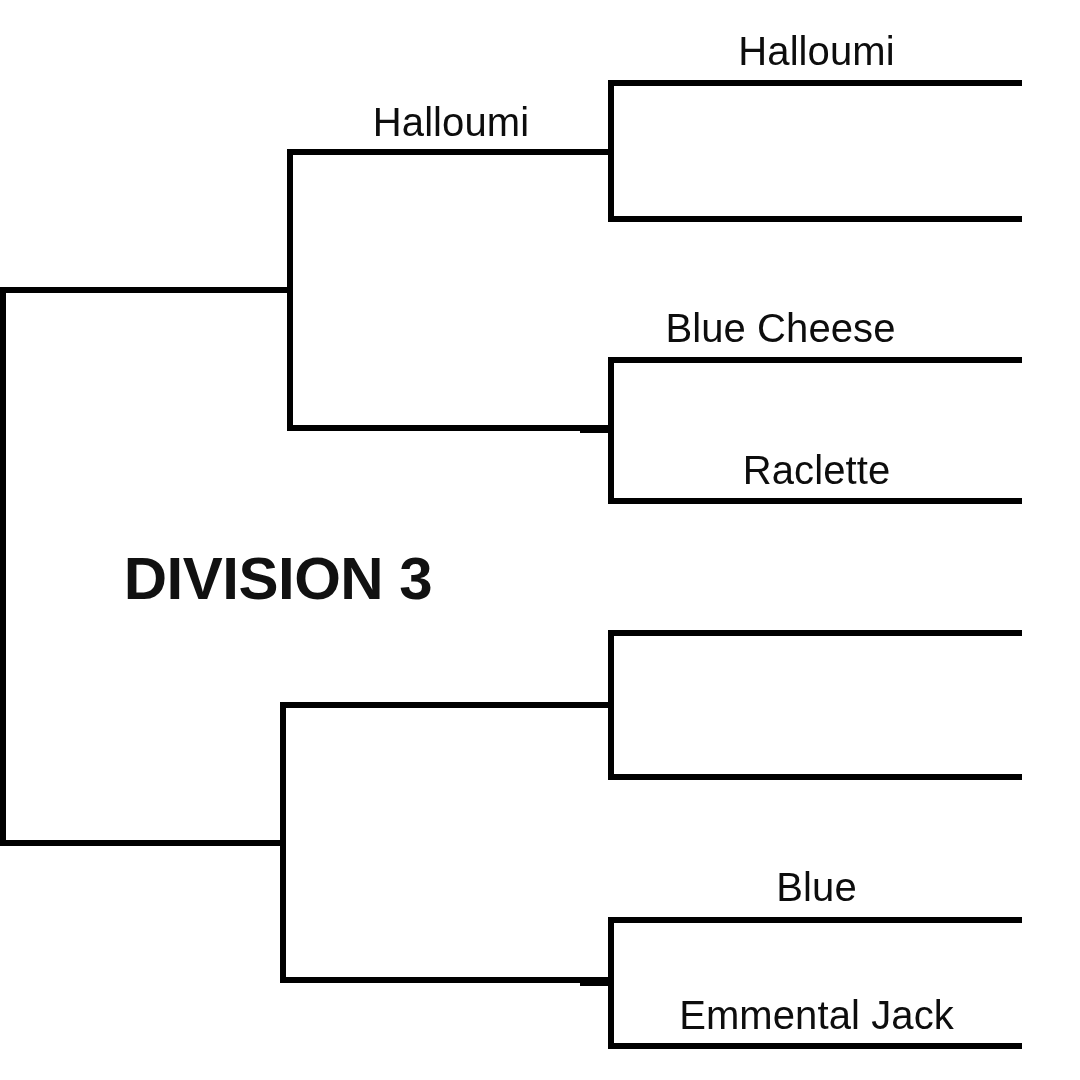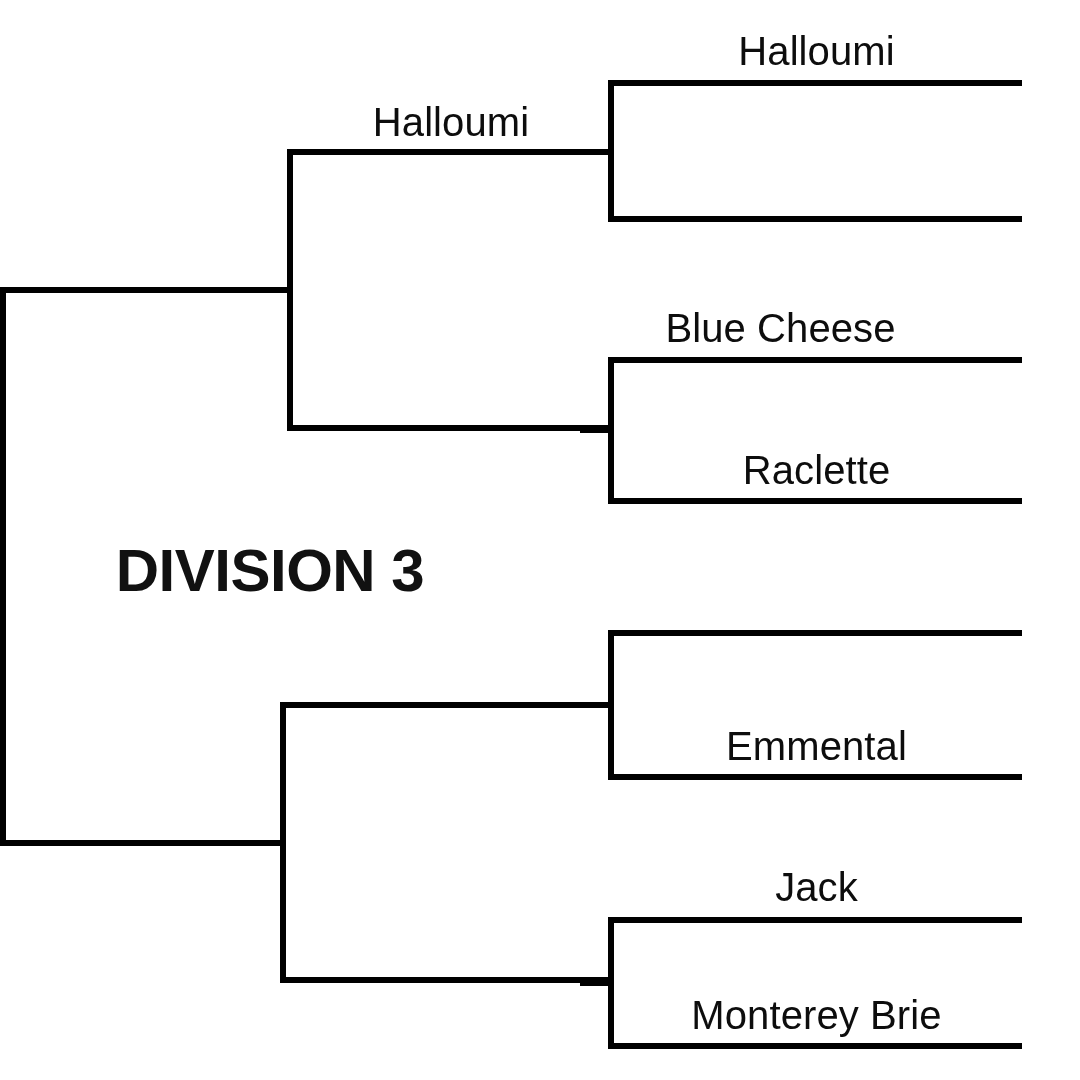--- a/index.html
+++ b/index.html
@@ -43,21 +43,21 @@
     color: #0d0d0d;
     font-family: "Liberation Sans", sans-serif;
     font-weight: 400;
     font-size: 40px;
     line-height: 46px;
     white-space: nowrap;
     letter-spacing: 0.1px;
   }
   #division-title {
     position: absolute;
-    margin: 0;
+    margin: 8px;
     text-align: center;
     color: #111111;
     font-family: "Liberation Sans", sans-serif;
     font-weight: 700;
     font-size: 60px;
     line-height: 66px;
     white-space: nowrap;
     letter-spacing: -0.5px;
   }
 </style>
@@ -86,23 +86,22 @@
   </svg>
 
   <p class="slot-label" style="left:611px; width:411px; top:28px;">Halloumi</p>
 
 
   <p class="slot-label" style="left:575px; width:411px; top:305px;">Blue Cheese</p>
 
   <p class="slot-label" style="left:611px; width:411px; top:447px;">Raclette</p>
 
 
-  <p class="slot-label" style="left:611px; width:411px; top:723px;">Emmental</p>
 
-  <p class="slot-label" style="left:611px; width:411px; top:864px;">Jack</p>
+  <p class="slot-label" style="left:611px; width:411px; top:864px;">Blue</p>
 
-  <p class="slot-label" style="left:611px; width:411px; top:992px;">Monterey Brie</p>
+  <p class="slot-label" style="left:611px; width:411px; top:992px;">Emmental Jack</p>
 
   <p class="winner-label" style="left:290px; width:322px; top:99px;">Halloumi</p>
 
   <p id="division-title" style="left:40px; width:460px; top:538px;">DIVISION 3</p>
 
 </div>
 
 </body></html>

